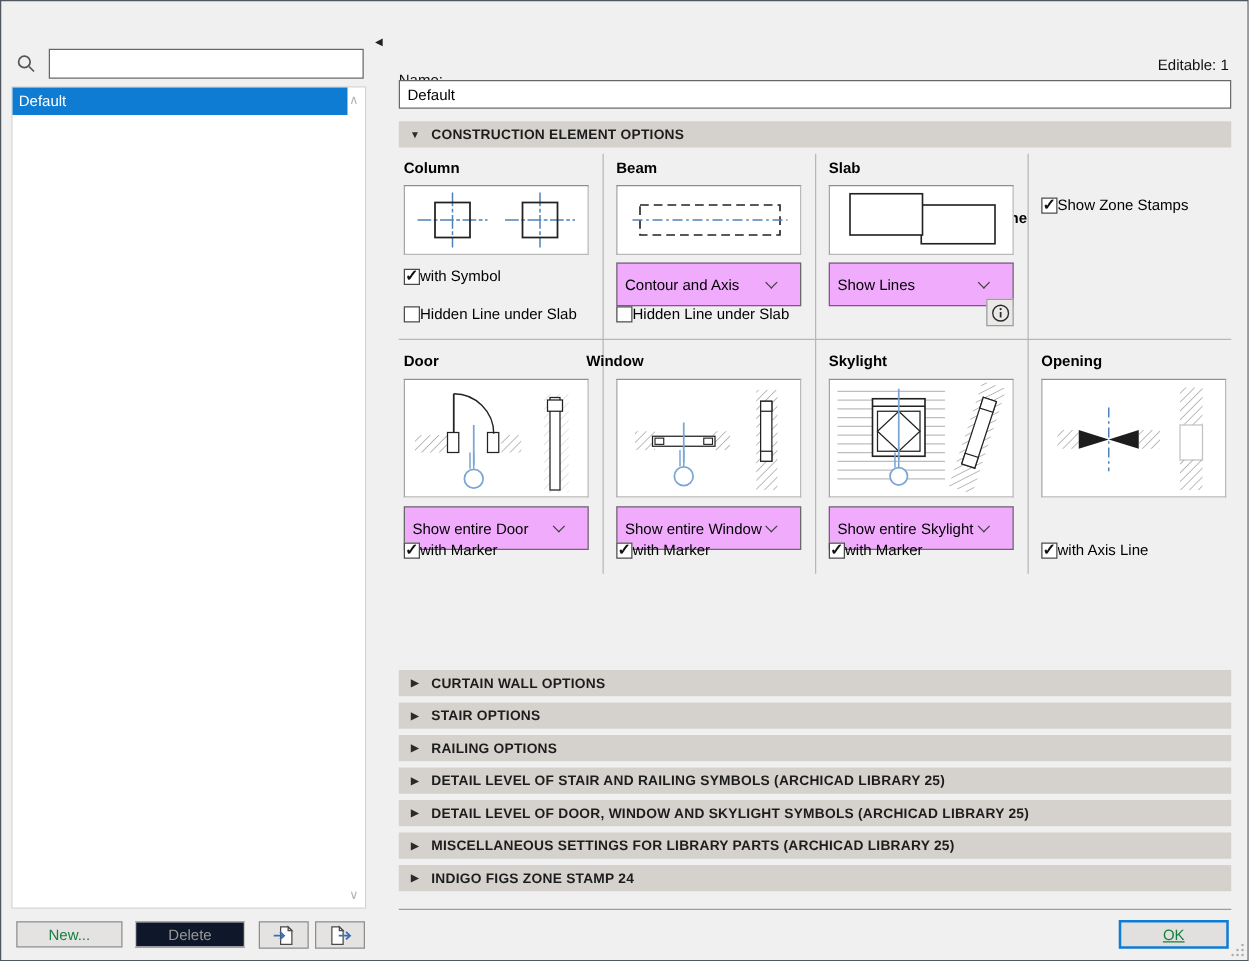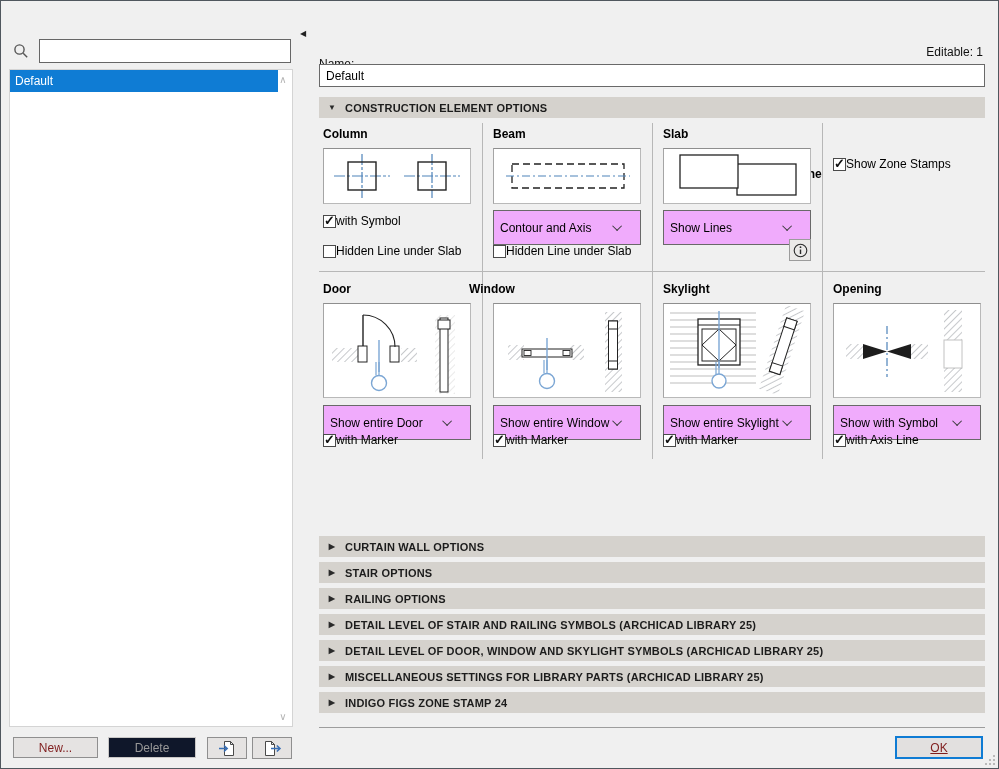--- a/index.html
+++ b/index.html
@@ -15,21 +15,21 @@
 
   
   .searchwrap{position:absolute;left:12px;top:42px;}
   #search-input{position:absolute;left:38px;top:38px;width:252px;height:24px;border:1px solid #666;background:#fff;font-size:12px;padding:0 5px;outline:none;}
   #listbox{position:absolute;left:8px;top:68px;width:284px;height:658px;background:#fff;border:1px solid #d4d4d4;}
   .listitem.selected{position:absolute;left:0;top:0;width:268px;height:22px;background:#0f7cd4;color:#fff;font-size:12px;display:flex;align-items:center;padding-left:5px;}
   .scrollarrow{position:absolute;right:2px;color:#b4b4b4;font-size:10px;width:14px;text-align:center;}
   .scrollarrow.up{top:4px;} .scrollarrow.down{bottom:4px;}
   .splitter{position:absolute;left:299px;top:28px;font-size:8px;color:#222;}
 
-  .btn{position:absolute;height:21px;background:#e5e3e2;border:1px solid #8f8f8f;font-size:12px;color:#7f1d1d;display:flex;align-items:center;justify-content:center;padding:0;}
+  .btn{position:absolute;height:21px;background:#e5e3e2;border:1px solid #8f8f8f;font-size:12px;color:#15803d;display:flex;align-items:center;justify-content:center;padding:0;}
   .btn.disabled{background:#0f172a;border-color:#c9c7c6;color:#989898;}
   .iconbtn{position:absolute;width:40px;height:22px;background:#e5e3e2;border:1px solid #8f8f8f;display:flex;align-items:center;justify-content:center;}
 
   
   .namelabel{position:absolute;left:318px;top:44px;font-size:12px;color:#111;margin-top:12px;}
   .editable{position:absolute;right:15px;top:44px;font-size:12px;color:#111;}
   #name-input{position:absolute;left:318px;top:63px;width:666px;height:23px;border:1px solid #696969;background:#fff;font-size:12px;padding:0 6px;outline:none;}
 
   .sechdr{position:absolute;left:318px;width:666px;height:21px;background:#d5d2cd;display:flex;align-items:center;font-size:11px;font-weight:bold;color:#1c1c1c;letter-spacing:.2px;}
   .sechdr .tri{width:26px;text-align:center;font-size:8px;color:#2a2a2a;}
@@ -274,24 +274,20 @@
     <span class="chev"></span>
   </div>
   <div class="dd" style="left:322px;top:404px;width:148px;">
     <span>Show entire Door</span>
     <span class="chev"></span>
   </div>
   <div class="dd" style="left:662px;top:404px;width:148px;">
     <span>Show entire Skylight</span>
     <span class="chev"></span>
   </div>
-  <div class="dd" style="left:832px;top:404px;width:148px;">
-    <span>Show with Symbol</span>
-    <span class="chev"></span>
-  </div>
 
   <label class="checkrow" style="left:322px;top:432px;">
     <span class="cb checked"></span>
     <span>with Marker</span>
   </label>
   <label class="checkrow" style="left:492px;top:432px;">
     <span class="cb checked"></span>
     <span>with Marker</span>
   </label>
   <label class="checkrow" style="left:662px;top:432px;">

